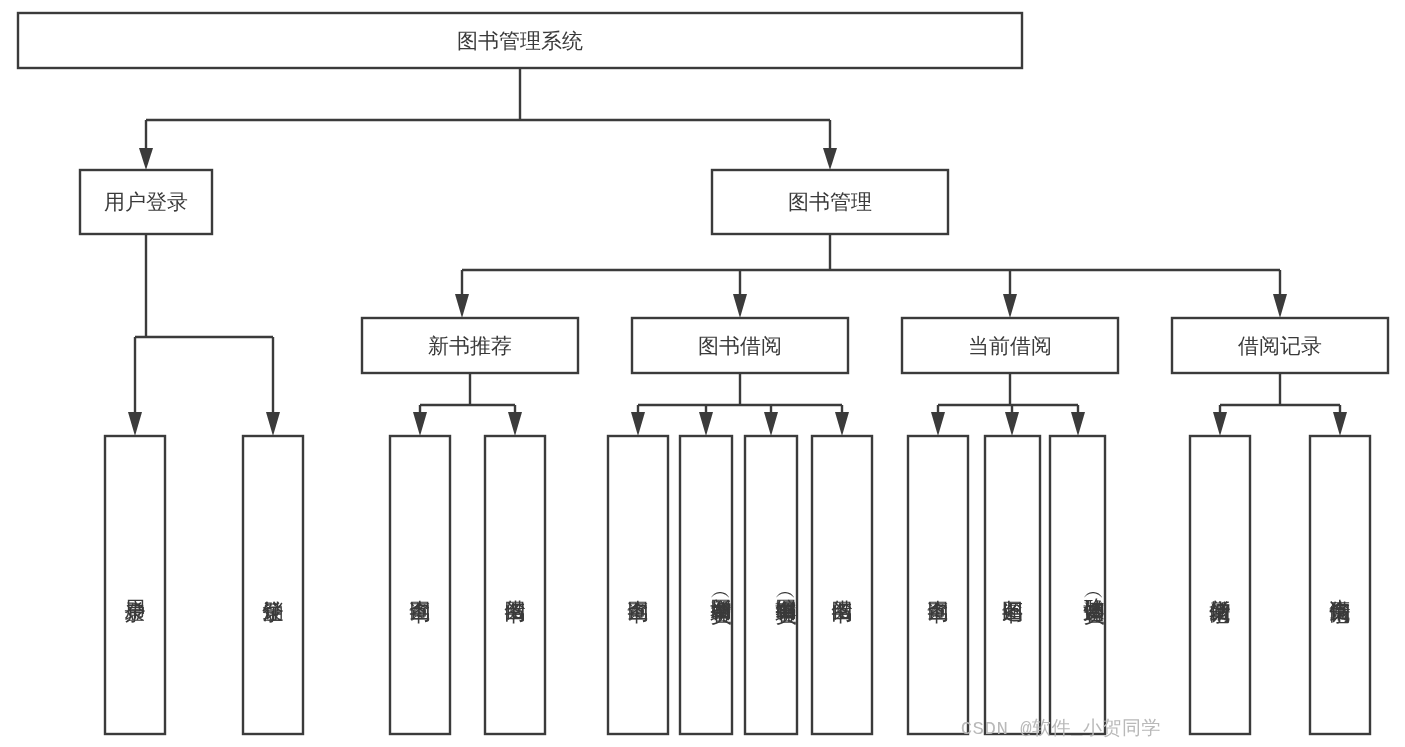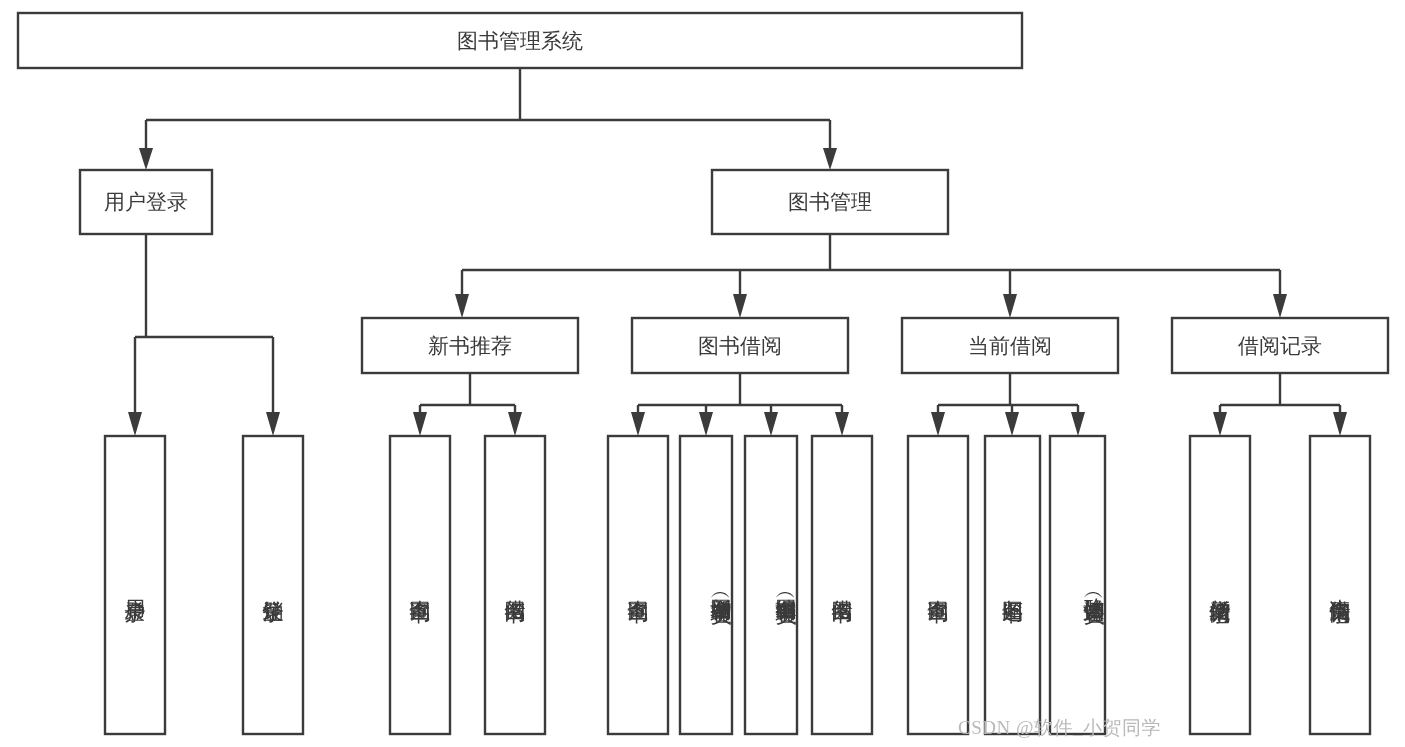--- a/index.html
+++ b/index.html
@@ -61,21 +61,21 @@
     display: flex;
     align-items: center;
     justify-content: center;
     white-space: nowrap;
     pointer-events: none;
   }
   .watermark {
     position: absolute;
     right: 10px;
     bottom: 6px;
-    font-family: Liberation Serif, serif;
+    font-family: Liberation Mono, monospace;
     font-size: 19px;
     color: #b9b9b9;
     letter-spacing: 0.5px;
     white-space: nowrap;
   }
 </style>
 </head>
 <body>
 
 <div id="diagram-root">

